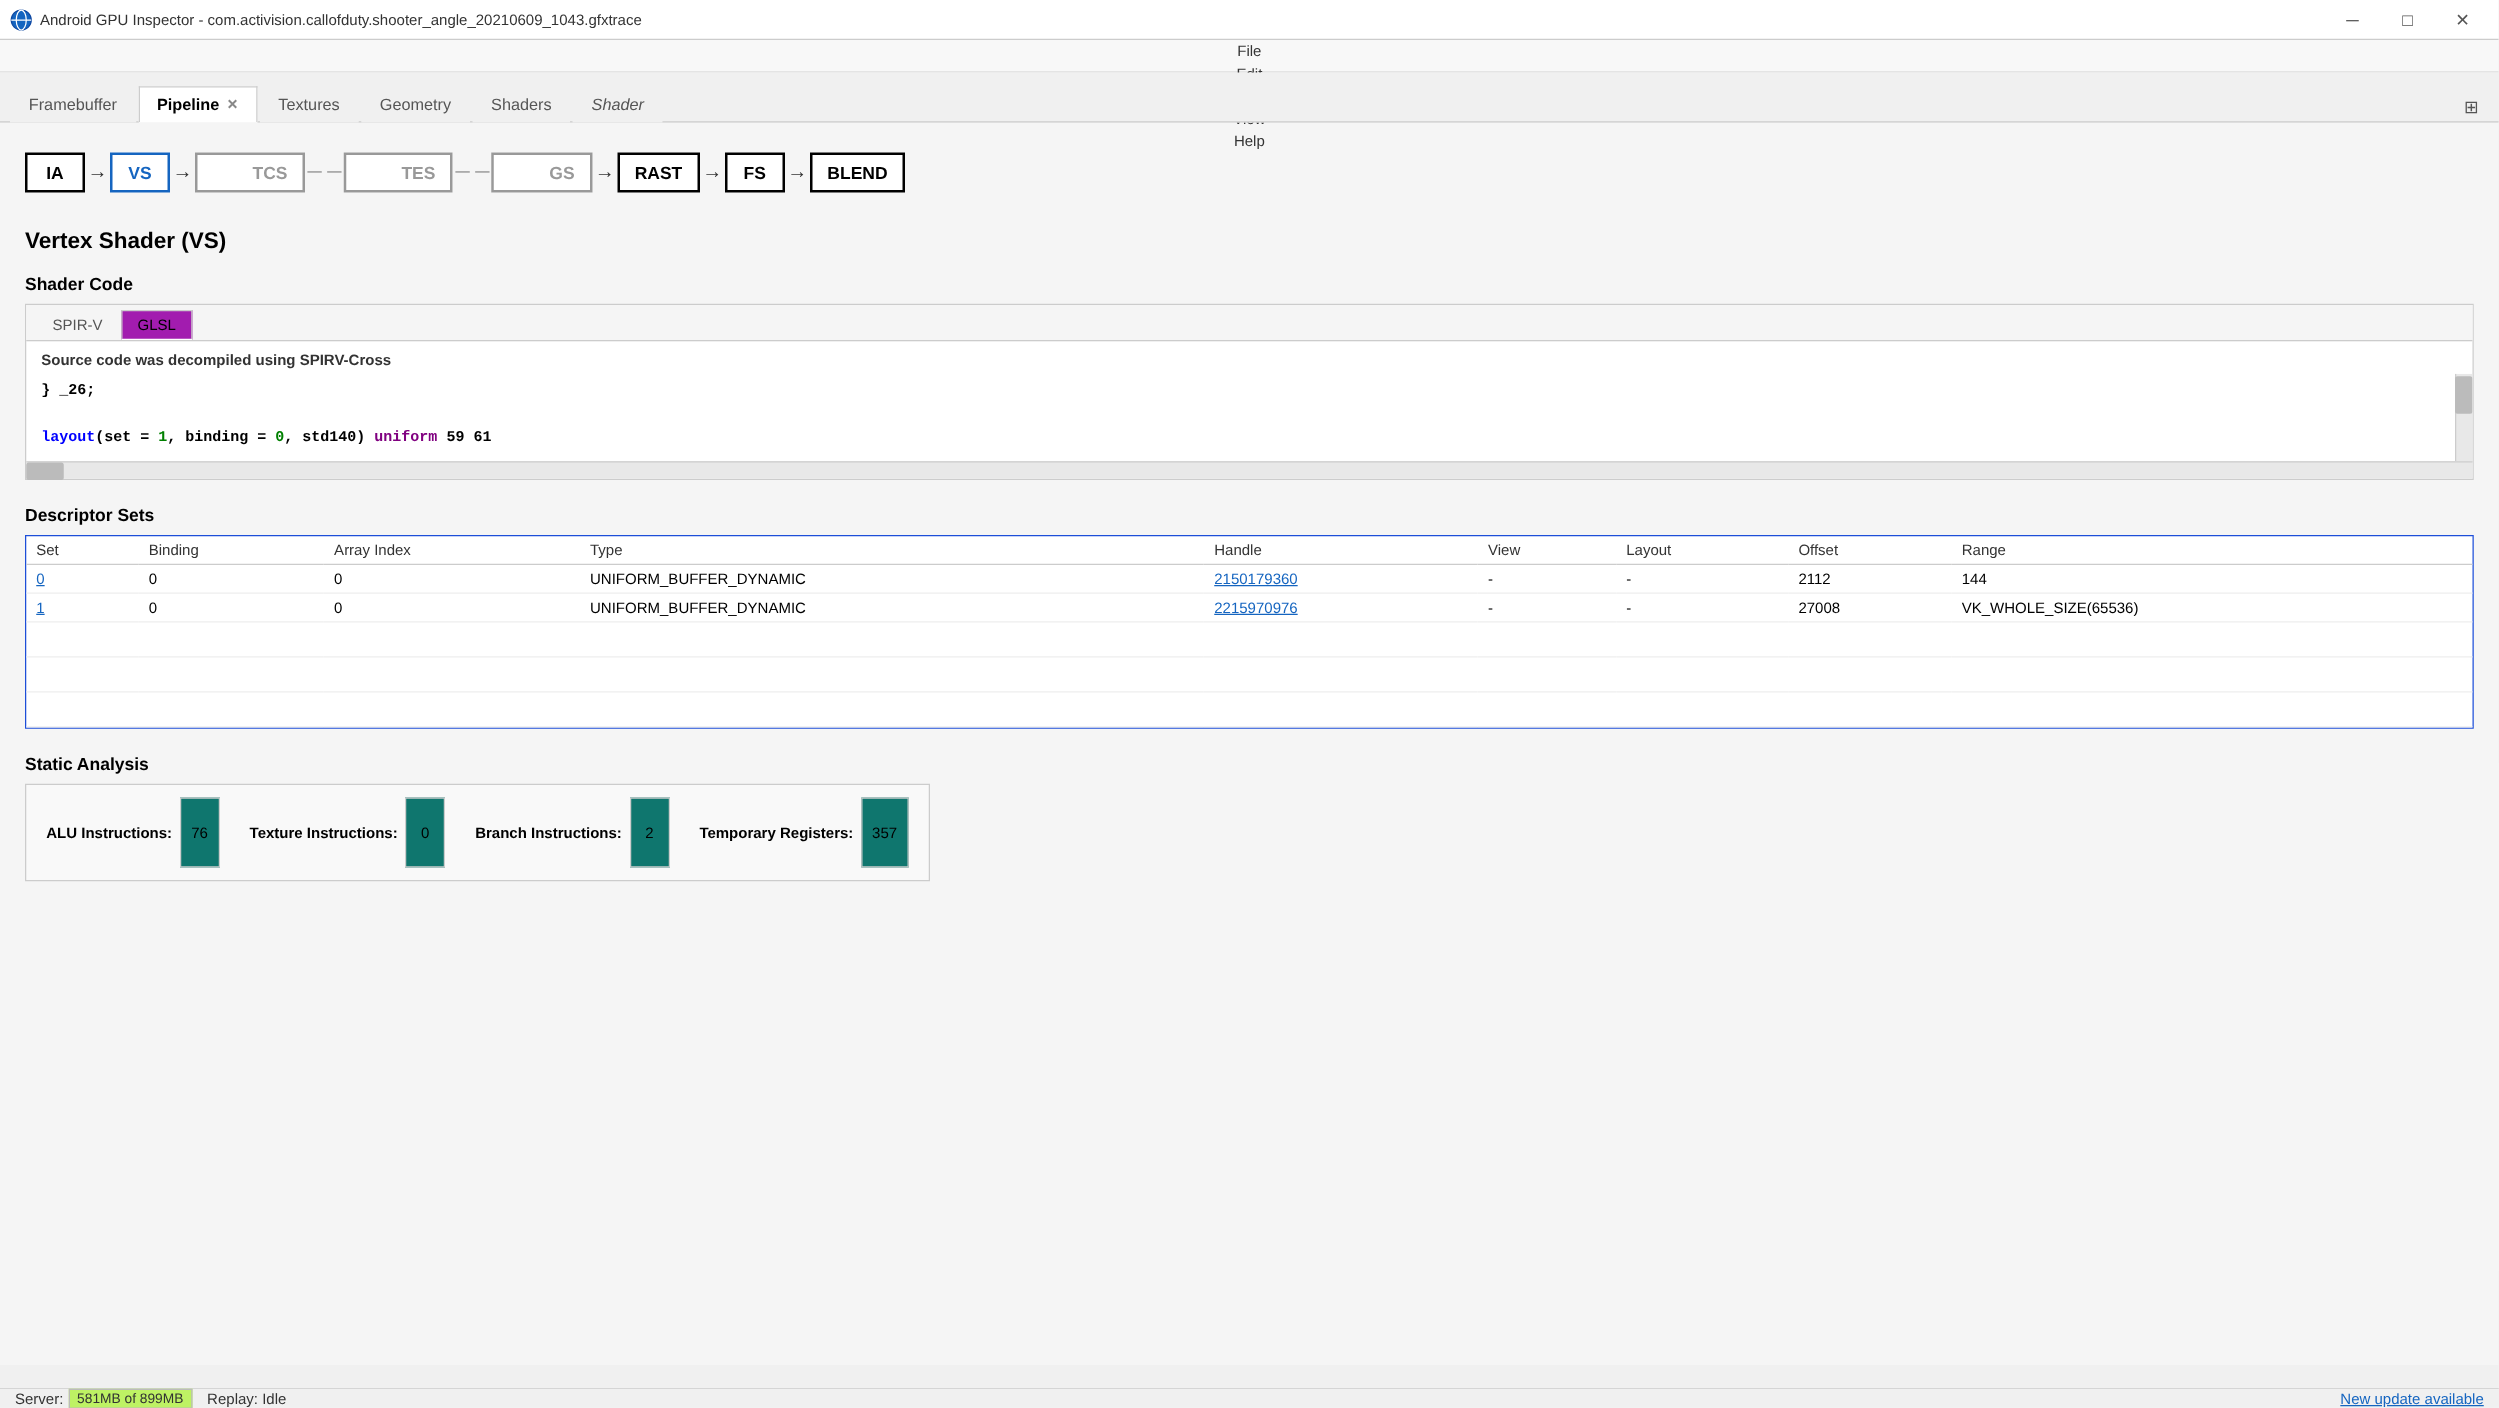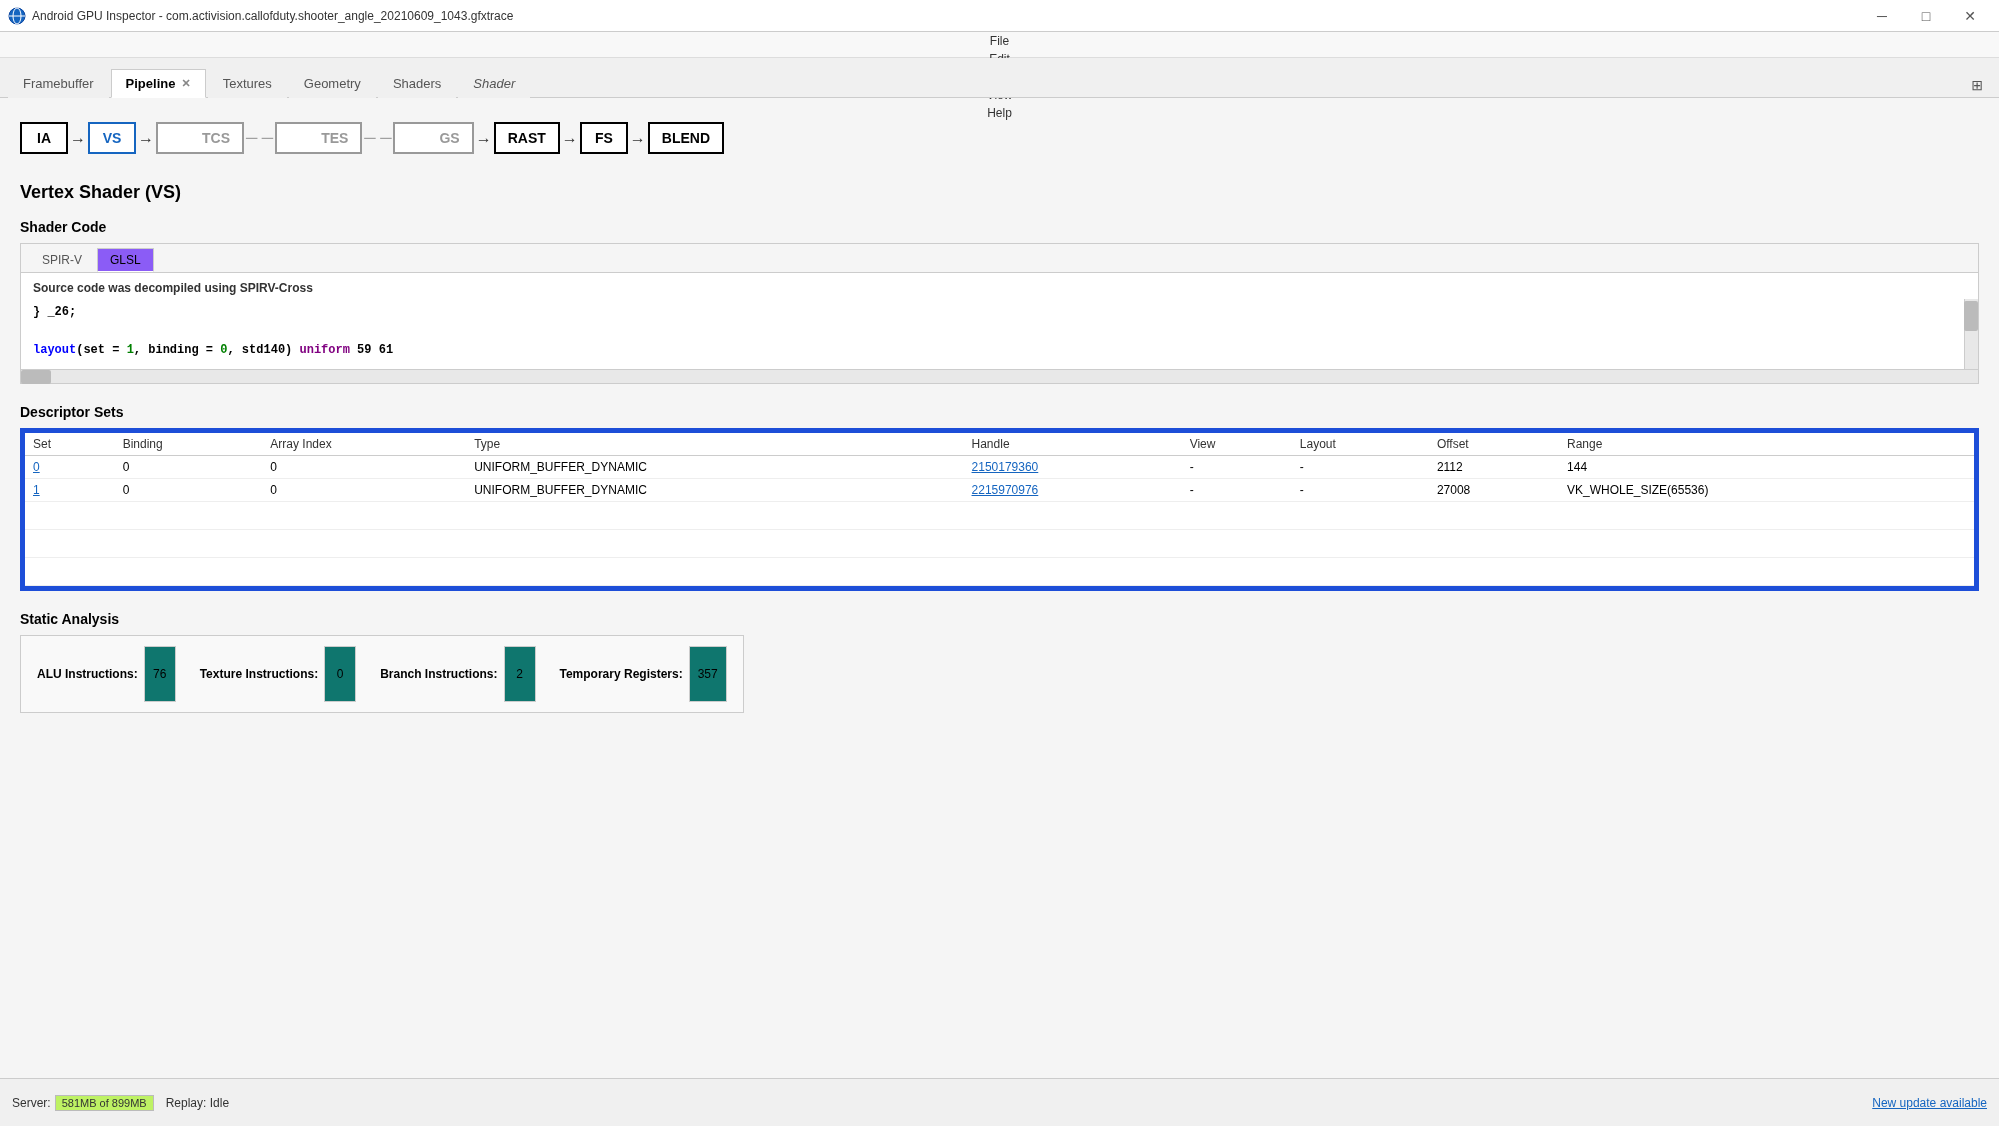--- a/index.html
+++ b/index.html
@@ -168,21 +168,21 @@
     }
     .code-tab {
       padding: 4px 12px;
       cursor: pointer;
       font-size: 12px;
       color: #555;
       border: 1px solid transparent;
       margin-right: 2px;
     }
     .code-tab.active {
-      background: #8b5cf6;
+      background: #a21caf;
       border-color: #ccc;
       border-bottom-color: #fff;
       color: #000;
     }
     .code-notice {
       font-size: 12px;
       font-weight: bold;
       padding: 8px 12px 4px;
       color: #333;
     }
@@ -195,21 +195,21 @@
       position: relative;
       font-weight: bold;
     }
     .code-line {
       white-space: pre;
     }
     .kw-purple { color: #800080; }
     .kw-blue { color: #0000ff; }
     .num-green { color: #008000; }
     .descriptor-sets {
-      border: 5px solid #1d4ed8;
+      border: 1px solid #1d4ed8;
       background: #fff;
       margin-bottom: 20px;
     }
     .ds-table {
       width: 100%;
       border-collapse: collapse;
       font-size: 12px;
     }
     .ds-table th {
       text-align: left;
@@ -253,21 +253,21 @@
       padding: 20px 8px;
       font-size: 12px;
       min-width: 32px;
       text-align: center;
     }
     .status-bar {
       position: fixed;
       bottom: 0;
       left: 0;
       right: 0;
-      height: 48px;
+      height: 16px;
       background: #f0f0f0;
       border-top: 1px solid #ccc;
       display: flex;
       align-items: center;
       padding: 0 12px;
       font-size: 12px;
       color: #333;
       justify-content: space-between;
     }
     .status-left {

